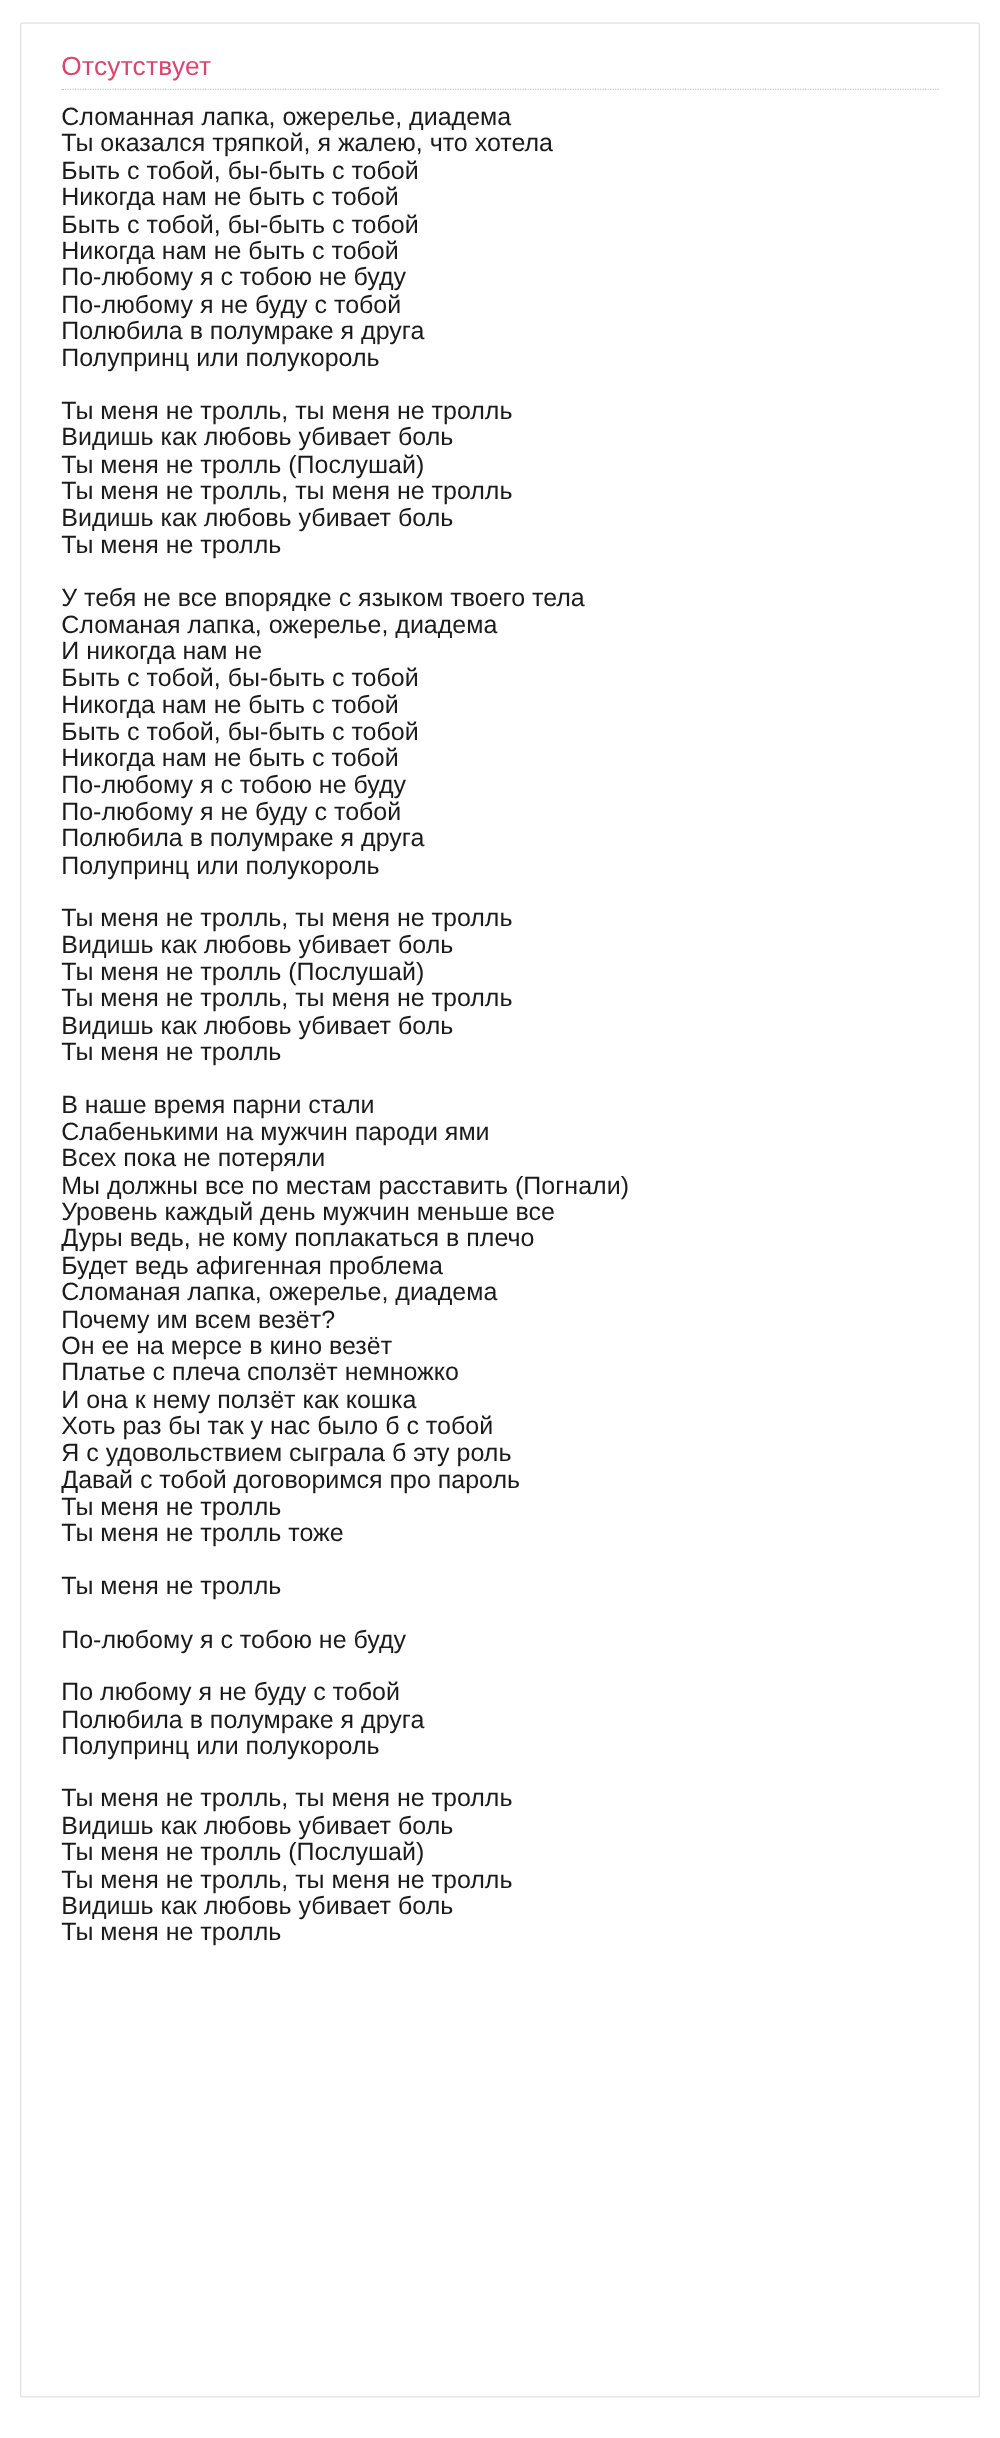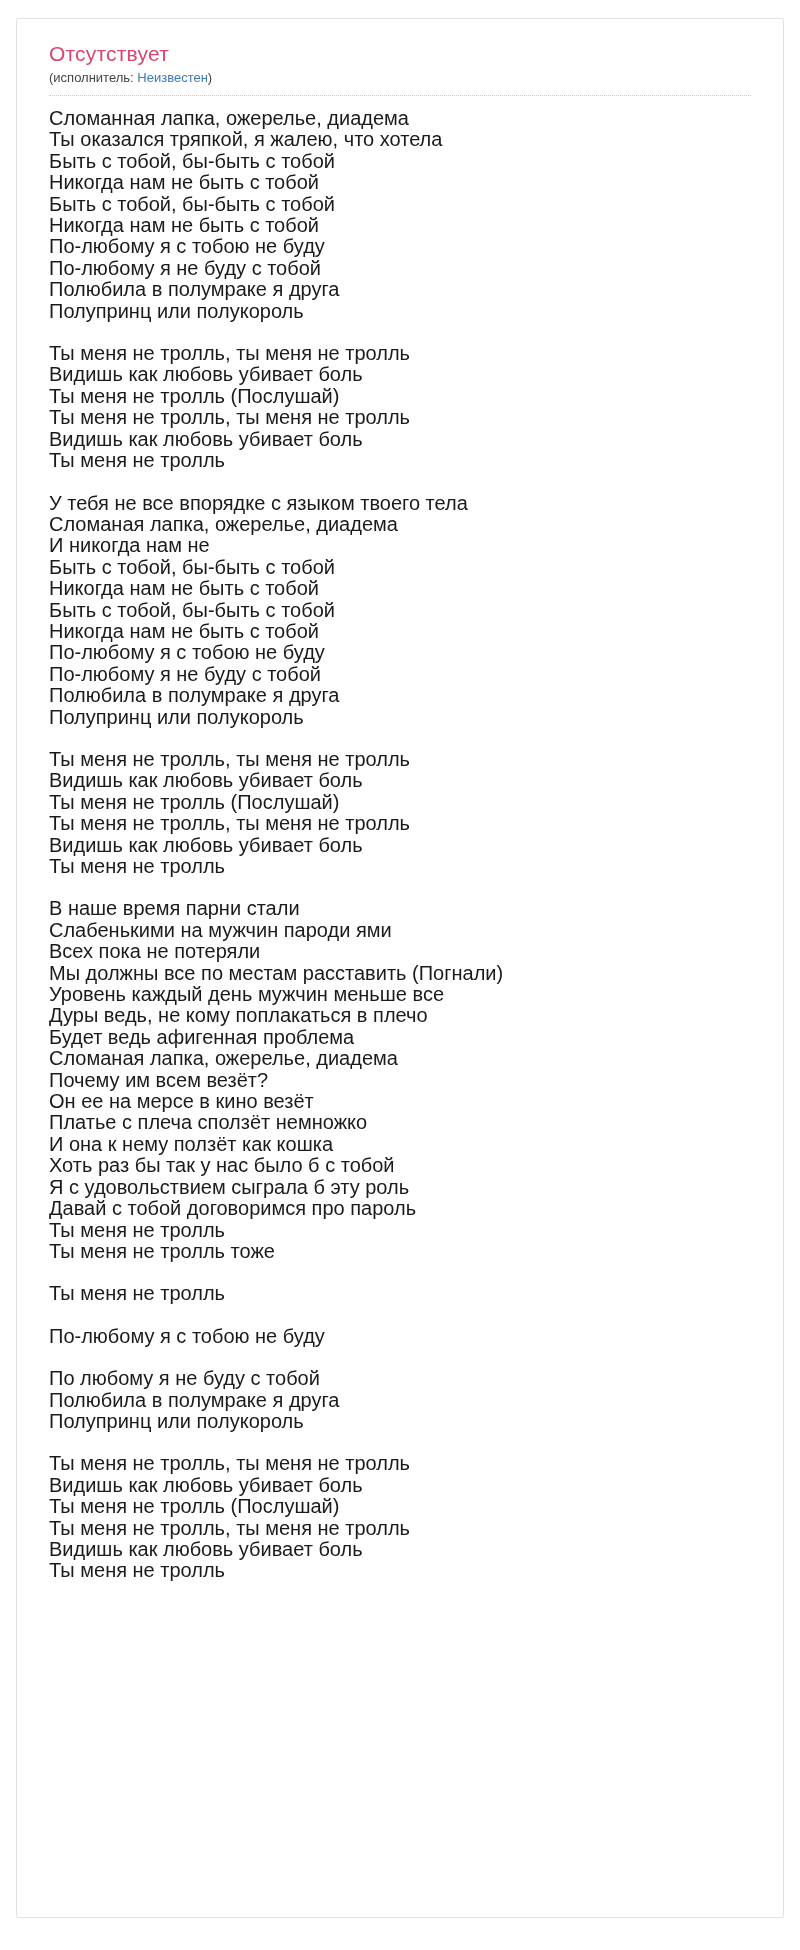--- a/index.html
+++ b/index.html
@@ -69,22 +69,19 @@
   }
 </style>
 </head>
 <body>
 
 <div class="page">
   <div class="card">
 
     <h1 class="song-title">Отсутствует</h1>
 
-    <div class="artist-line">
-      <span>(исполнитель: </span><a class="artist-link" href="#">Неизвестен</a><span>)</span>
-    </div>
 
     <hr class="divider">
 
     <div class="lyrics"><div class="lyrics-block"><span class="line">Сломанная лапка, ожерелье, диадема</span><span class="line">Ты оказался тряпкой, я жалею, что хотела</span><span class="line">Быть с тобой, бы-быть с тобой</span><span class="line">Никогда нам не быть с тобой</span><span class="line">Быть с тобой, бы-быть с тобой</span><span class="line">Никогда нам не быть с тобой</span><span class="line">По-любому я с тобою не буду</span><span class="line">По-любому я не буду с тобой</span><span class="line">Полюбила в полумраке я друга</span><span class="line">Полупринц или полукороль</span></div><div class="lyrics-block"><span class="line">Ты меня не тролль, ты меня не тролль</span><span class="line">Видишь как любовь убивает боль</span><span class="line">Ты меня не тролль (Послушай)</span><span class="line">Ты меня не тролль, ты меня не тролль</span><span class="line">Видишь как любовь убивает боль</span><span class="line">Ты меня не тролль</span></div><div class="lyrics-block"><span class="line">У тебя не все впорядке с языком твоего тела</span><span class="line">Сломаная лапка, ожерелье, диадема</span><span class="line">И никогда нам не</span><span class="line">Быть с тобой, бы-быть с тобой</span><span class="line">Никогда нам не быть с тобой</span><span class="line">Быть с тобой, бы-быть с тобой</span><span class="line">Никогда нам не быть с тобой</span><span class="line">По-любому я с тобою не буду</span><span class="line">По-любому я не буду с тобой</span><span class="line">Полюбила в полумраке я друга</span><span class="line">Полупринц или полукороль</span></div><div class="lyrics-block"><span class="line">Ты меня не тролль, ты меня не тролль</span><span class="line">Видишь как любовь убивает боль</span><span class="line">Ты меня не тролль (Послушай)</span><span class="line">Ты меня не тролль, ты меня не тролль</span><span class="line">Видишь как любовь убивает боль</span><span class="line">Ты меня не тролль</span></div><div class="lyrics-block"><span class="line">В наше время парни стали</span><span class="line">Слабенькими на мужчин пароди ями</span><span class="line">Всех пока не потеряли</span><span class="line">Мы должны все по местам расставить (Погнали)</span><span class="line">Уровень каждый день мужчин меньше все</span><span class="line">Дуры ведь, не кому поплакаться в плечо</span><span class="line">Будет ведь афигенная проблема</span><span class="line">Сломаная лапка, ожерелье, диадема</span><span class="line">Почему им всем везёт?</span><span class="line">Он ее на мерсе в кино везёт</span><span class="line">Платье с плеча сползёт немножко</span><span class="line">И она к нему ползёт как кошка</span><span class="line">Хоть раз бы так у нас было б с тобой</span><span class="line">Я с удовольствием сыграла б эту роль</span><span class="line">Давай с тобой договоримся про пароль</span><span class="line">Ты меня не тролль</span><span class="line">Ты меня не тролль тоже</span></div><div class="lyrics-block"><span class="line">Ты меня не тролль</span></div><div class="lyrics-block"><span class="line">По-любому я с тобою не буду</span></div><div class="lyrics-block"><span class="line">По любому я не буду с тобой</span><span class="line">Полюбила в полумраке я друга</span><span class="line">Полупринц или полукороль</span></div><div class="lyrics-block"><span class="line">Ты меня не тролль, ты меня не тролль</span><span class="line">Видишь как любовь убивает боль</span><span class="line">Ты меня не тролль (Послушай)</span><span class="line">Ты меня не тролль, ты меня не тролль</span><span class="line">Видишь как любовь убивает боль</span><span class="line">Ты меня не тролль</span></div></div>
 
   </div>
 </div>
 
 </body></html>

